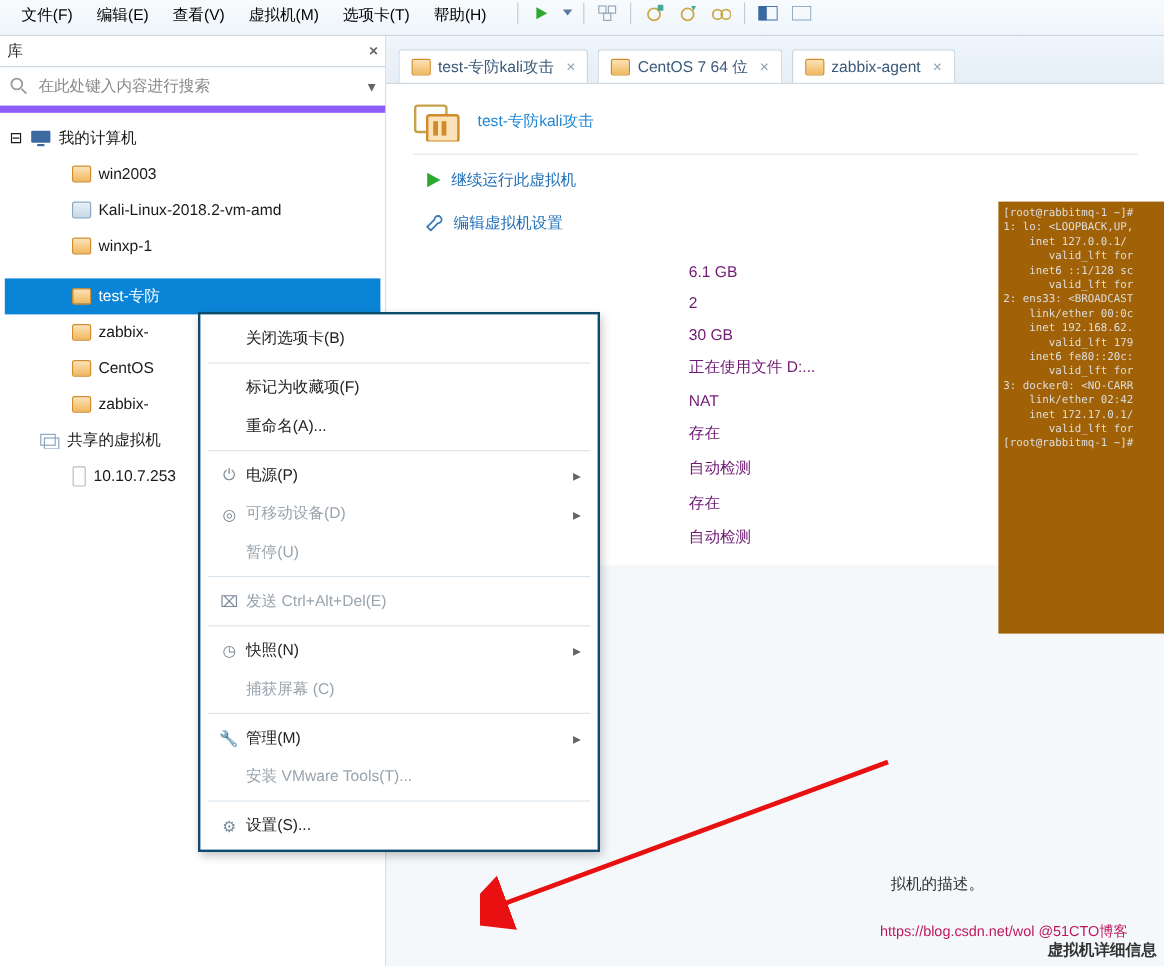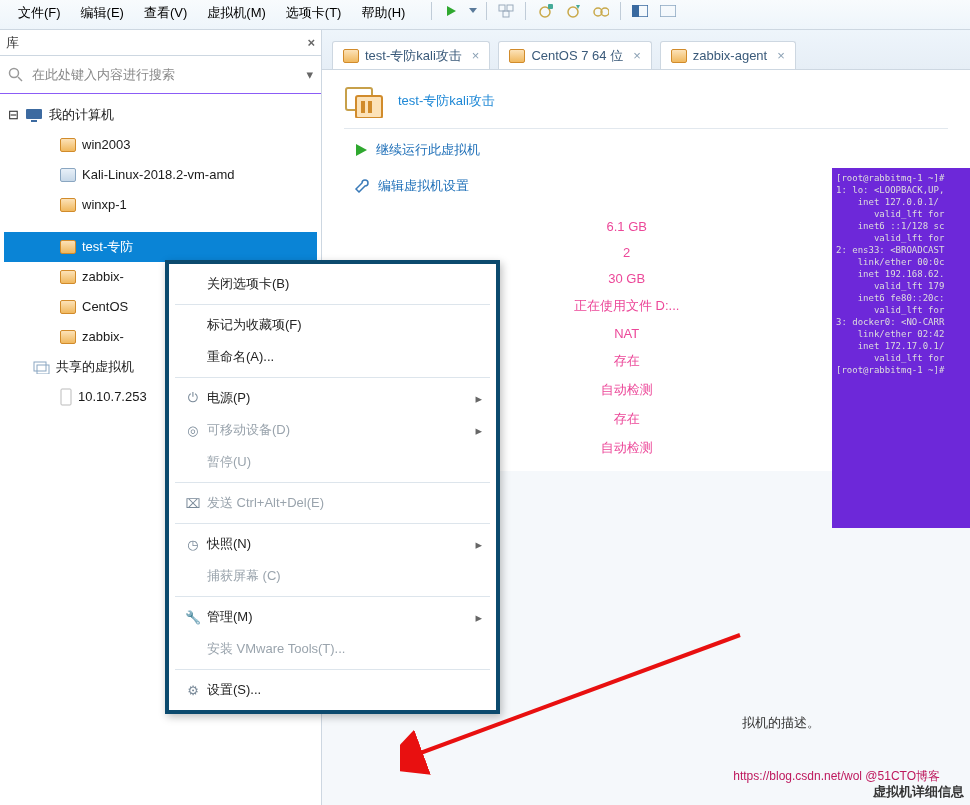--- a/index.html
+++ b/index.html
@@ -10,51 +10,51 @@
 .toolbar-icons { display: flex; align-items: center; gap: 2px; margin-left: 12px; }
 .tb-btn { width: 26px; height: 22px; display: flex; align-items: center; justify-content: center; border: 1px solid transparent; }
 .tb-sep { width: 1px; height: 18px; background: #c0ccd8; margin: 0 4px; }
 
 .main { display: flex; height: calc(100% - 30px); }
 
 .sidebar { width: 322px; border-right: 1px solid #cdd7e1; display: flex; flex-direction: column; }
 .sidebar-header { display: flex; align-items: center; height: 26px; border-bottom: 1px solid #cdd7e1; padding: 0 6px; }
 .sidebar-header .title { font-weight: 400; color: #333; }
 .sidebar-header .close { margin-left: auto; color: #666; font-weight: bold; }
-.searchbox { display: flex; align-items: center; height: 38px; border-bottom: 1px solid #8b5cf6; padding: 0 8px; color: #888; gap: 8px; }
+.searchbox { display: flex; align-items: center; height: 38px; border-bottom: 6px solid #8b5cf6; padding: 0 8px; color: #888; gap: 8px; }
 .tree { padding: 6px 4px; line-height: 30px; color: #1a1a1a; }
 .tree .node { display: flex; align-items: center; gap: 6px; padding-left: 4px; white-space: nowrap; overflow: hidden; }
 .tree .indent1 { padding-left: 28px; }
 .tree .indent2 { padding-left: 56px; }
 .tree .sel { background: #0a84d6; color: #fff; margin-top: 12px; }
 .vm-ico { display:inline-block; width:16px; height:14px; border:1px solid #d18b2b; border-radius:2px; background:linear-gradient(#fce2b8,#f0b85e); position:relative; }
 .vm-ico-s { border-color:#8aa6c1; background:linear-gradient(#e8f0f8,#c7d8e8); }
 
 .content { flex: 1; position: relative; background: #f5f8fb; }
 .tabs-row { display: flex; align-items: flex-end; height: 40px; padding: 8px 0 0 10px; gap: 8px; background: linear-gradient(#eef5fb,#e6eef6); border-bottom: 1px solid #cdd7e1; }
 .tab { display: flex; align-items: center; gap: 6px; height: 28px; padding: 0 10px; background: #fff; border: 1px solid #cdd7e1; border-bottom: none; border-radius: 3px 3px 0 0; color: #3a5a7a; }
 .tab .x { color: #8aa0b4; margin-left: 4px; }
 
 .vm-page { background: #fff; padding: 14px 22px; }
 .vm-title { display: flex; align-items: center; gap: 14px; color: #1e88d6; font-size: 28px; font-weight: 400; border-bottom: 1px solid #e2e8ee; padding-bottom: 10px; }
 .vm-actions { padding: 12px 0 18px 10px; display: flex; flex-direction: column; gap: 18px; color: #1e6fb8; }
 .vm-actions .act { display: flex; align-items: center; gap: 8px; }
 .vm-detail-row { display: flex; }
-.vm-values { margin-left: 230px; display: flex; flex-direction: column; gap: 11px; color: #ec4899; padding-top: 6px; text-align: center; }
-
-.thumb { position: absolute; right: 0; top: 138px; width: 138px; height: 360px; background: #6d28d9; color: #ddd; font-family: Consolas,monospace; font-size: 9px; line-height: 12px; padding: 4px; overflow: hidden; white-space: pre; }
-
-.ctx-menu { position: absolute; left: 165px; top: 260px; width: 335px; background: #fff; border: 4px solid #0c4a6e; box-shadow: 2px 3px 8px rgba(0,0,0,.25); z-index: 50; padding: 4px 0; }
+.vm-values { margin-left: 230px; display: flex; flex-direction: column; gap: 11px; color: #701a75; padding-top: 6px; }
+
+.thumb { position: absolute; right: 0; top: 138px; width: 138px; height: 360px; background: #a16207; color: #ddd; font-family: Consolas,monospace; font-size: 9px; line-height: 12px; padding: 4px; overflow: hidden; white-space: pre; }
+
+.ctx-menu { position: absolute; left: 165px; top: 260px; width: 335px; background: #fff; border: 2px solid #0c4a6e; box-shadow: 2px 3px 8px rgba(0,0,0,.25); z-index: 50; padding: 4px 0; }
 .ctx-item { display: flex; align-items: center; height: 32px; padding: 0 14px 0 10px; color: #222; }
 .ctx-item.disabled { color: #9aa4ad; }
 .ctx-item .ico-col { width: 28px; display: flex; justify-content: center; color: #7a8a99; }
 .ctx-item .arrow { margin-left: auto; color: #666; }
 .ctx-sep { height: 1px; background: #dde5ec; margin: 4px 6px; }
 
-.desc-txt { position:absolute; left:420px; top:684px; color:#333; }
+.desc-txt { position:absolute; left:420px; top:698px; color:#333; }
 .footer-txt { position:absolute; right:6px; bottom:4px; color:#333; font-weight:700; }
 .watermark { position:absolute; right:30px; bottom:20px; color:#be185d; font-size:12px; }
 
 .red-arrow { position:absolute; left:400px; top:625px; z-index:60; pointer-events:none; }
 </style>
 </head>
 <body>
 
 <div class="menubar">
   <div class="menu-item">文件(F)</div>

